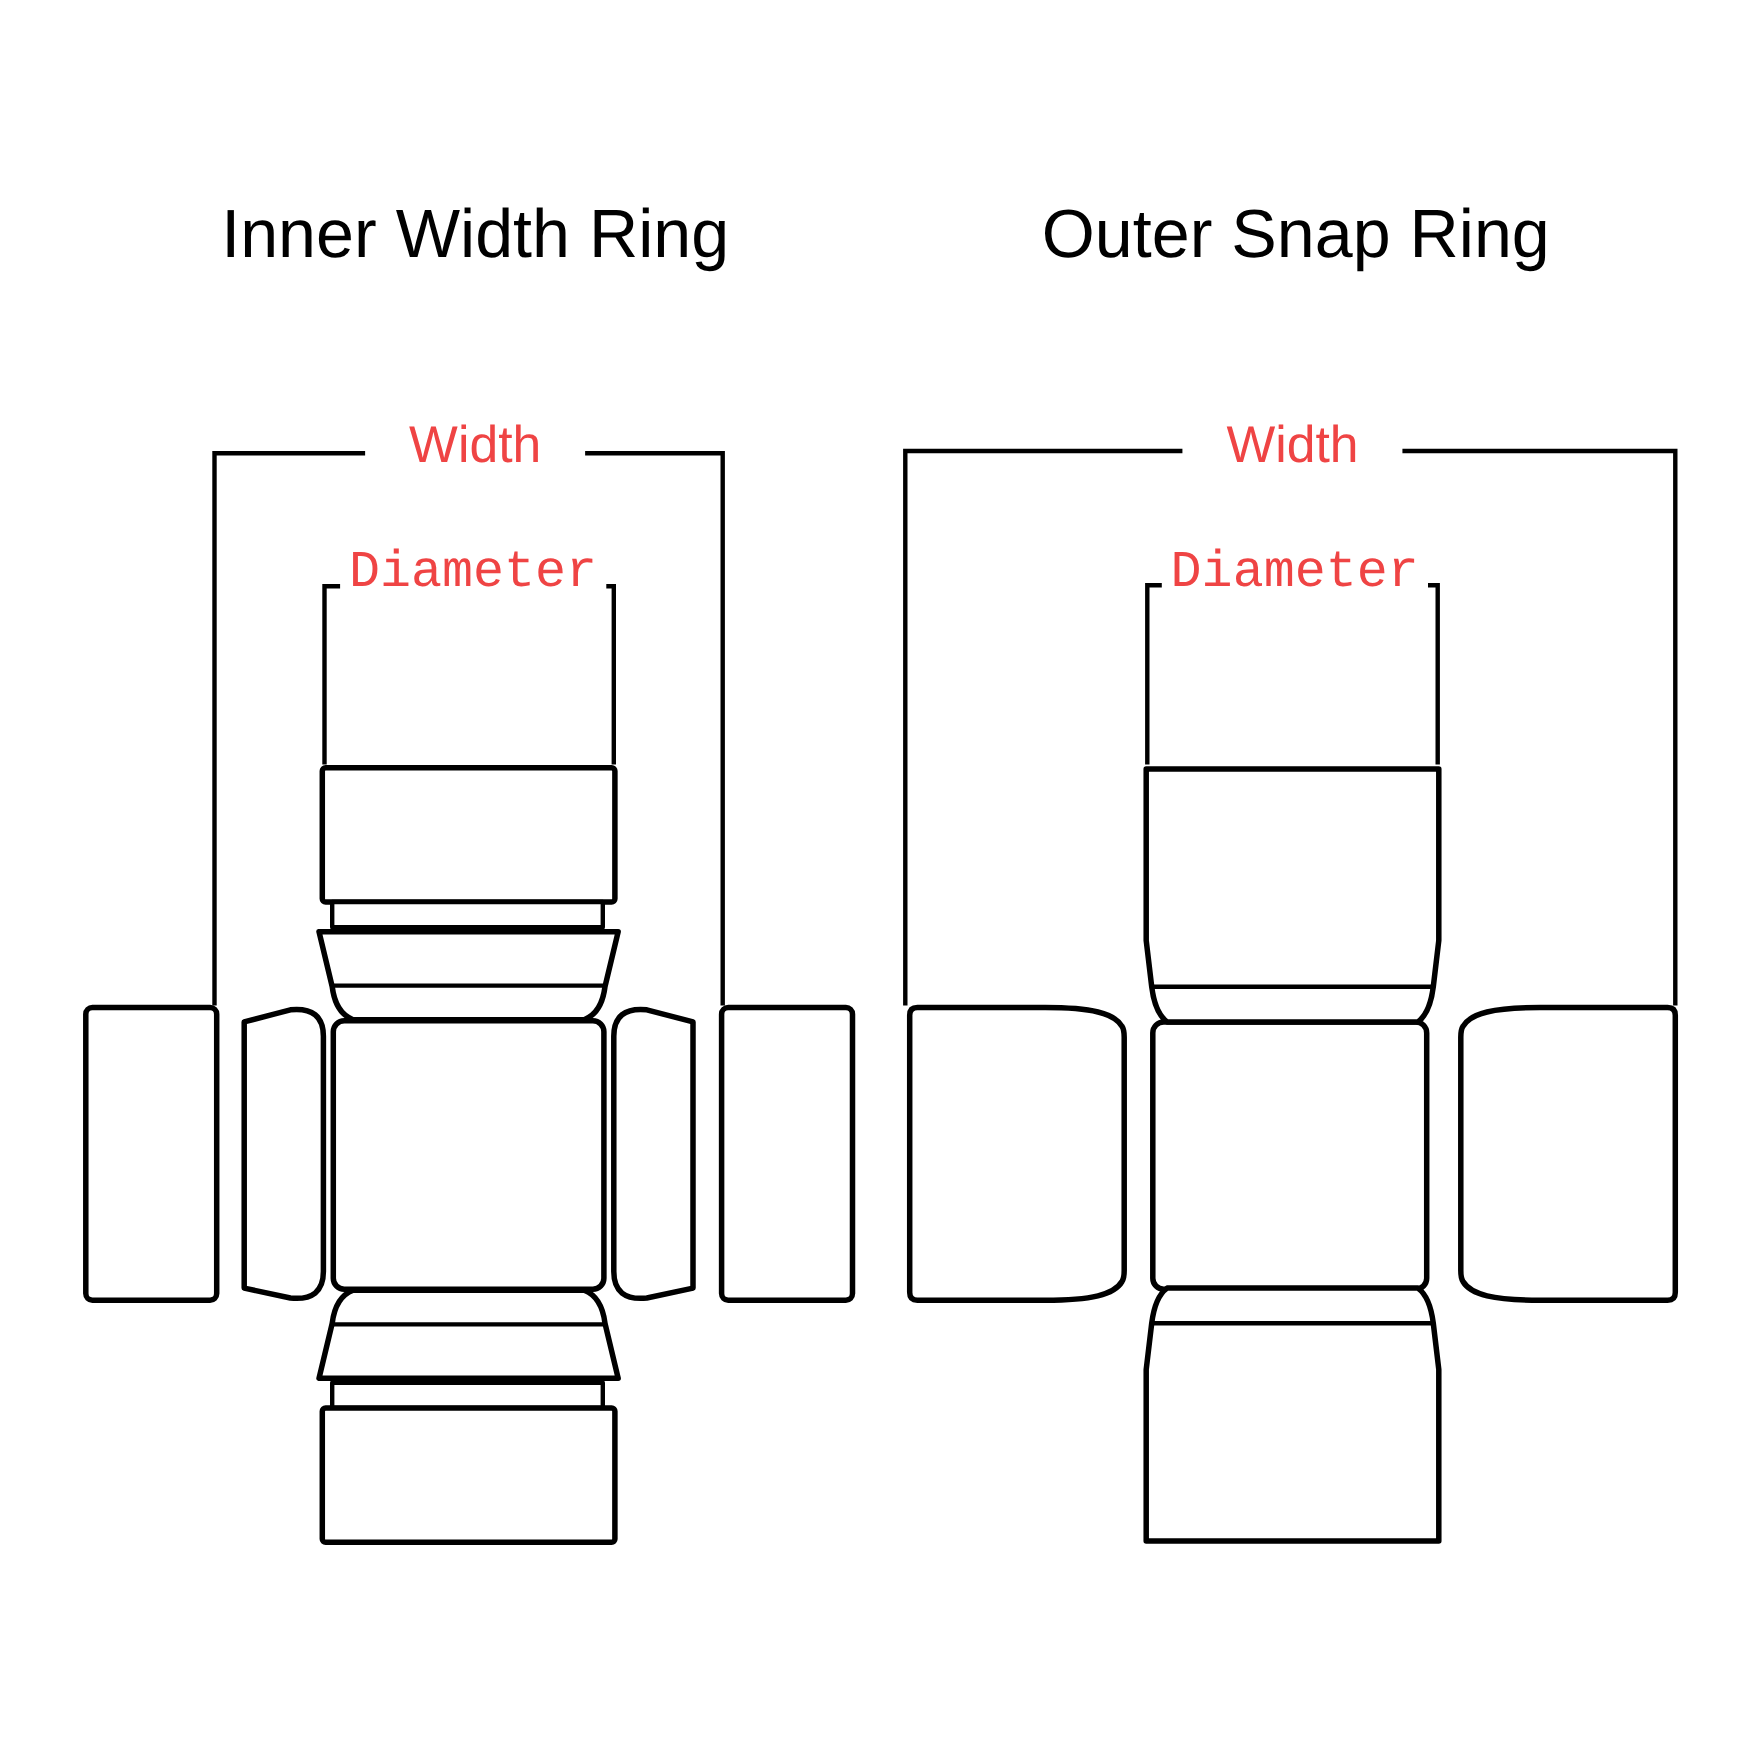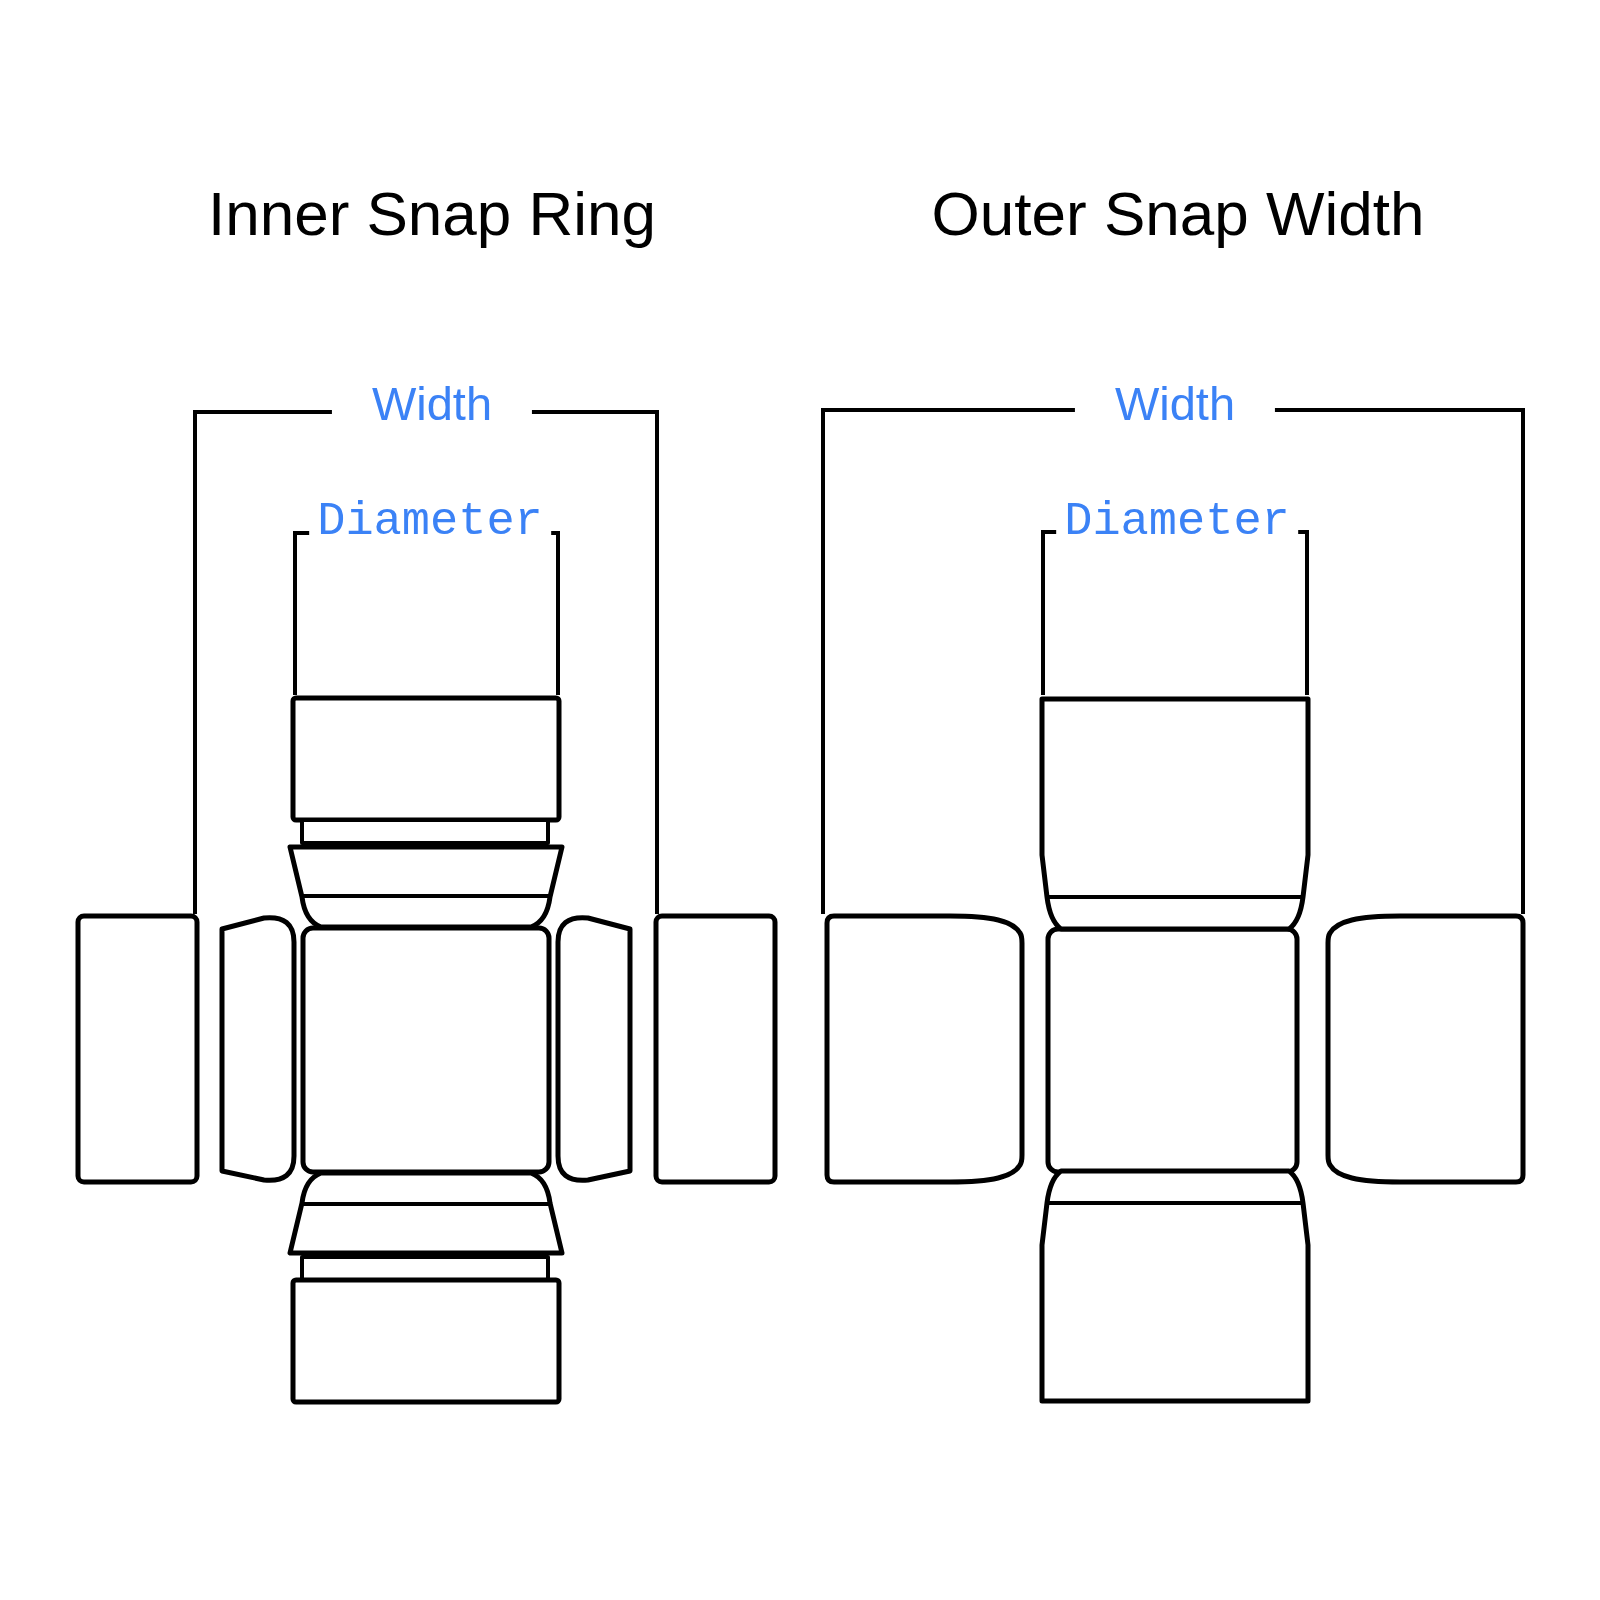--- a/index.html
+++ b/index.html
@@ -6,21 +6,21 @@
   #canvas{position:relative;width:1600px;height:1600px;background:#fff;overflow:hidden;
           font-family:"Liberation Sans",sans-serif;}
   #art{position:absolute;left:0;top:0;}
   .part{fill:#fff;stroke:#000;stroke-width:5;stroke-linejoin:round;}
   .thin{stroke-width:4;}
   .inner-line{fill:none;stroke:#000;stroke-width:4;}
   .dim{fill:none;stroke:#000;stroke-width:4;stroke-linejoin:miter;stroke-linecap:butt;}
   .title{position:absolute;top:183px;transform:translateX(-50%);
          font-size:62px;line-height:1;color:#000;white-space:nowrap;}
   .dim-label{position:absolute;transform:translateX(-50%);font-size:47px;line-height:1;
-             color:#3b82f6;background:#fff;white-space:nowrap;}
+             color:#ef4444;background:#fff;white-space:nowrap;}
   .width-label{padding:0 40px;}
   .diameter-label{padding:0 8px;font-family:Liberation Mono, monospace;}
 </style>
 </head>
 <body>
 
 <div id="canvas">
 
   <svg id="art" width="1600" height="1600" viewBox="0 0 1600 1600">
 
@@ -60,22 +60,22 @@
 
       <path class="part" d="M1042,1401 H1308 V1245 L1303,1203 Q1300,1179 1289,1171 L1061,1171 Q1050,1179 1047,1203 L1042,1245 Z"></path>
       <path class="inner-line" d="M1048,1203 H1302"></path>
 
       <path class="part" d="M827,923 Q827,916 834,916 L950,916 C992,916 1013,921 1020,933 Q1022,936 1022,943 L1022,1155 Q1022,1162 1020,1165 C1013,1177 992,1182 950,1182 L834,1182 Q827,1182 827,1175 Z"></path>
 
       <path class="part" d="M1523,923 Q1523,916 1516,916 L1400,916 C1358,916 1337,921 1330,933 Q1328,936 1328,943 L1328,1155 Q1328,1162 1330,1165 C1337,1177 1358,1182 1400,1182 L1516,1182 Q1523,1182 1523,1175 Z"></path>
     </g>
   </svg>
 
-  <div class="title" style="left:432px">Inner Snap Ring</div>
-  <div class="title" style="left:1178px">Outer Snap Width</div>
+  <div class="title" style="left:432px">Inner Width Ring</div>
+  <div class="title" style="left:1178px">Outer Snap Ring</div>
 
   <div class="dim-label width-label" style="left:432px;top:380px">Width</div>
   <div class="dim-label diameter-label" style="left:430px;top:498px">Diameter</div>
 
   <div class="dim-label width-label" style="left:1175px;top:380px">Width</div>
   <div class="dim-label diameter-label" style="left:1177px;top:498px">Diameter</div>
 
 </div>
 
 </body></html>

